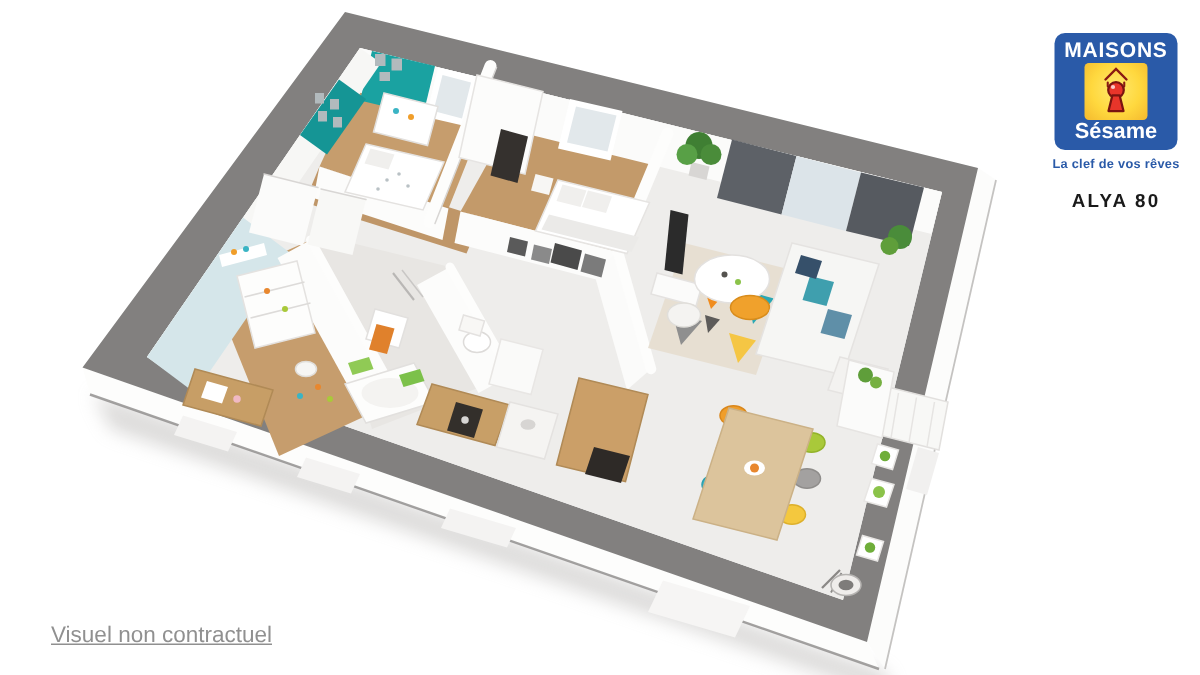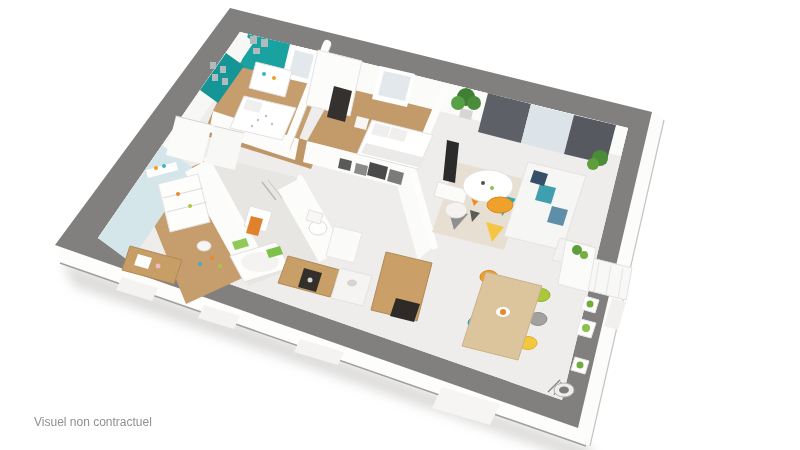--- a/index.html
+++ b/index.html
@@ -11,21 +11,21 @@
   .logo-card{width:82px;height:78px;margin:0 auto;background:#2a5aa8;border-radius:7px;
              display:flex;flex-direction:column;align-items:center;justify-content:space-between;
              padding:4px 0 5px 0;box-sizing:border-box;}
   .logo-top{color:#ffffff;font-weight:bold;font-size:14px;letter-spacing:.5px;line-height:14px;}
   .logo-bottom{color:#ffffff;font-weight:bold;font-size:14.5px;line-height:14px;}
   .keybox{width:42px;height:38px;border-radius:3px;
           background:radial-gradient(circle at 50% 45%, #ffe96e 0%, #ffd83e 55%, #f4b92e 100%);
           display:flex;align-items:center;justify-content:center;}
   .tagline{margin-top:4px;color:#2a5aa8;font-weight:bold;font-size:8.5px;letter-spacing:.2px;}
   .model-name{margin-top:13px;color:#1a1a1a;font-weight:bold;font-size:12.5px;letter-spacing:1.5px;}
-  .disclaimer{position:absolute;left:34px;top:415px;color:#909090;font-size:12px;}
+  .disclaimer{position:absolute;left:34px;top:415px;color:#909090;font-size:15px;text-decoration:underline;}
 </style>
 </head>
 <body>
 
 <div class="stage">
 
 <svg class="plan-svg" width="800" height="450" viewBox="0 0 800 450">
   <defs>
     <filter id="soft" x="-30%" y="-30%" width="160%" height="160%">
       <feGaussianBlur stdDeviation="6"></feGaussianBlur>
@@ -244,16 +244,33 @@
       <ellipse cx="564" cy="390" rx="5" ry="3.5" fill="#7e7c7a"></ellipse>
     </g>
   </g>
 
   <g>
     <polygon points="340,158 352,161 350,171 338,168" fill="#5a5a5a"></polygon>
     <polygon points="356,163 368,166 366,176 354,173" fill="#8a8a8a"></polygon>
   </g>
 </svg>
 
+<div class="brand">
+  <div class="logo-card">
+    <div class="logo-top">MAISONS</div>
+    <div class="keybox">
+      <svg width="42" height="38" viewBox="0 0 42 38">
+        <path d="M14 11 L21 4 L28 11" fill="none" stroke="#8a1a12" stroke-width="1.6" stroke-linecap="round"></path>
+        <path d="M15.5 13 v2.5 M26.5 13 v2.5" stroke="#8a1a12" stroke-width="1.4" stroke-linecap="round"></path>
+        <circle cx="21" cy="18" r="5.2" fill="#e8352a" stroke="#7a1410" stroke-width="1.5"></circle>
+        <path d="M18.6 21.5 L23.4 21.5 L26 32 L16 32 Z" fill="#e8352a" stroke="#7a1410" stroke-width="1.5" stroke-linejoin="round"></path>
+        <circle cx="19" cy="16" r="1.4" fill="#ffffff" opacity="0.75"></circle>
+      </svg>
+    </div>
+    <div class="logo-bottom">Sésame</div>
+  </div>
+  <div class="tagline">La clef de vos rêves</div>
+  <div class="model-name">ALYA 80</div>
+</div>
 
 <div class="disclaimer">Visuel non contractuel</div>
 
 </div>
 
 </body></html>

